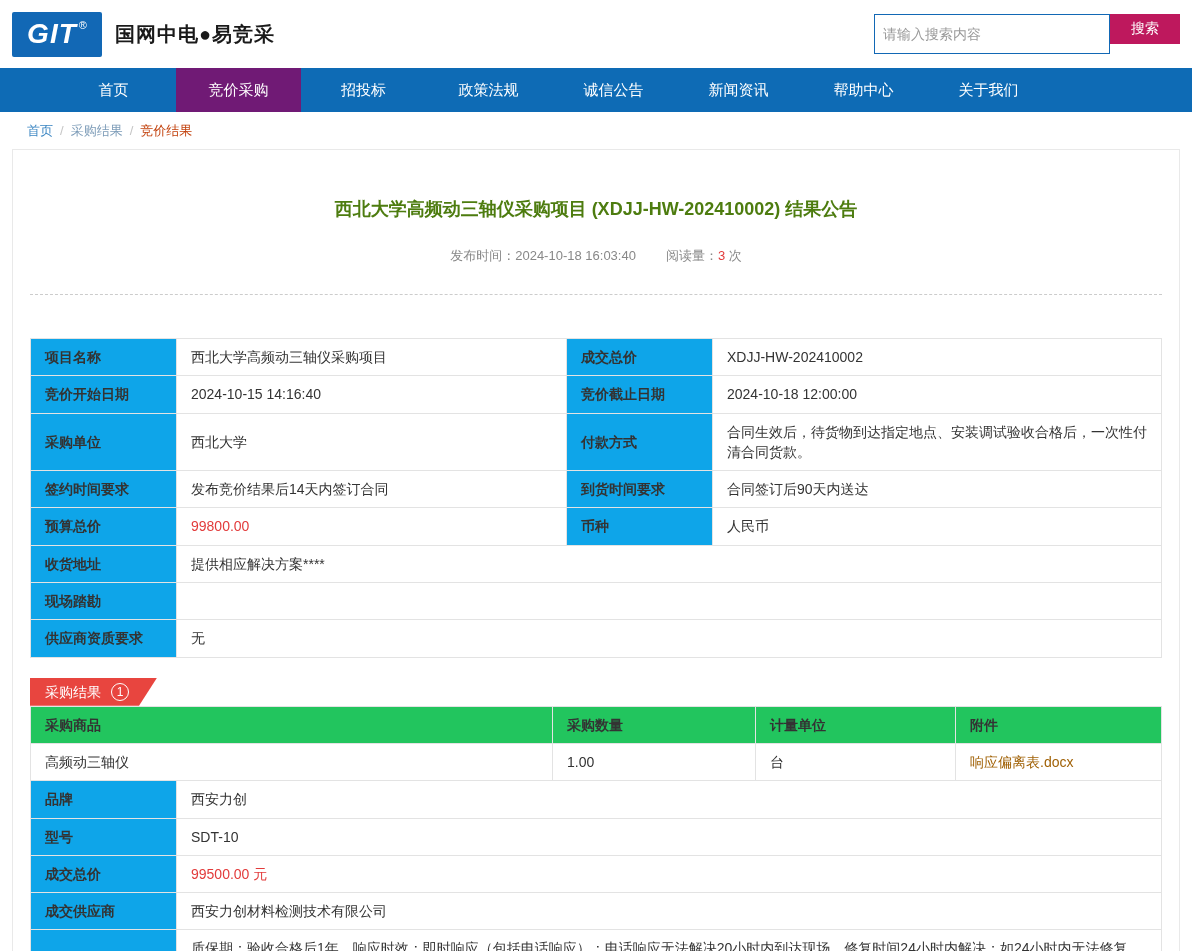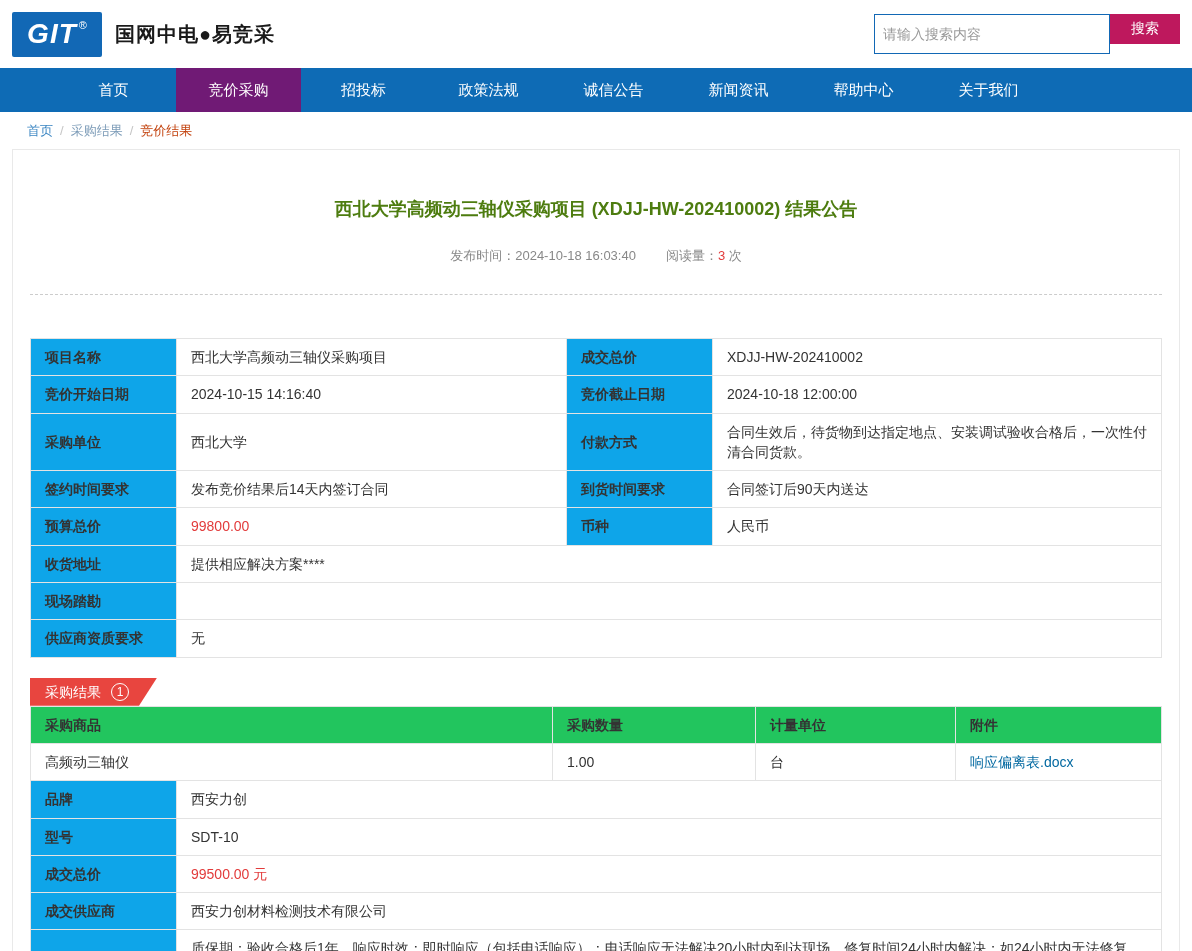--- a/index.html
+++ b/index.html
@@ -44,21 +44,21 @@
   .dashed { margin-top:29px; border-top:1px dashed #ccc; }
 
   
   table { width:100%; border-collapse:collapse; font-size:14px; color:#333; table-layout:fixed; }
   th, td { border:1px solid #e3e3e3; padding:8px 14px; text-align:left; vertical-align:middle;
     line-height:1.45; font-weight:normal; word-break:break-all; }
   th.label-cell { background:#0ea5e9; font-weight:bold;margin-top:12px; }
   .info-table { margin-top:43px; }
   .result-table thead th { background:#22c55e; font-weight:bold; }
   .detail-table { margin-top:-1px; }
-  a.file-link { color:#0369a1; text-decoration:none; cursor:pointer; }
+  a.file-link { color:#a16207; text-decoration:none; cursor:pointer; }
 
   
   .ribbon { margin-top:20px; height:28px; display:inline-flex; align-items:center;
     background:#e8453f; color:#fff; font-size:14px; padding:0 28px 0 15px;
     clip-path:polygon(0 0,100% 0,calc(100% - 18px) 100%,0 100%); }
   .circle-num { display:inline-block; width:18px; height:18px; border:1px solid #fff;
     border-radius:50%; line-height:17px; text-align:center; font-size:12px; margin-left:10px; }
   .ribbon-wrap { line-height:0; }
 </style>
 </head>

